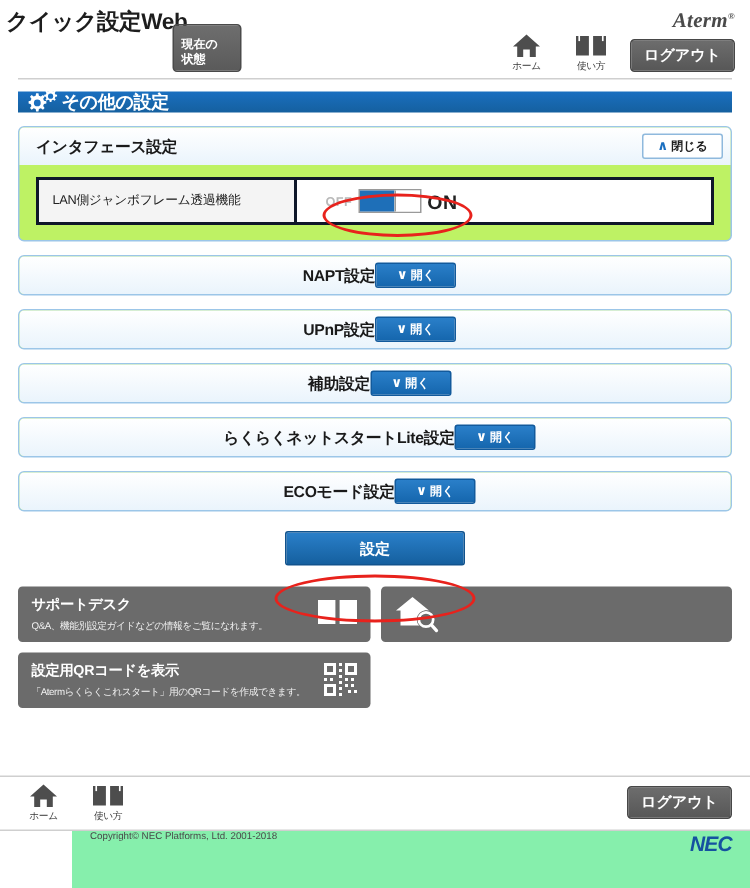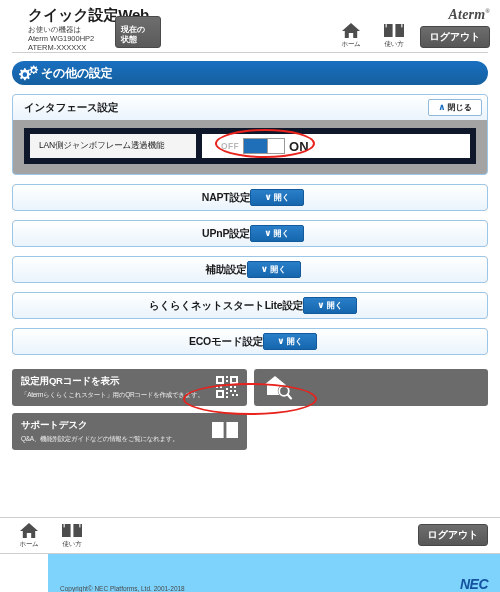--- a/index.html
+++ b/index.html
@@ -15,21 +15,21 @@
     background: #ffffff;
     color: #222;
     font-size: 11px;
     position: relative;
   }
 
   
   .page-header {
     position: relative;
     height: 52px;
-    padding: 6px 10px 0 28px;
+    padding: 6px 10px 0 4px;
     background: #ffffff;
   }
   .brand-title {
     font-size: 15px;
     font-weight: bold;
     letter-spacing: -0.2px;
     color: #1d1d1d;
     line-height: 17px;
   }
   .device-info {
@@ -106,43 +106,43 @@
 
   .header-rule {
     height: 1px;
     background: #cfcfcf;
     margin: 0 12px;
   }
 
   
   .section-bar {
     margin: 8px 12px 0 12px;
-    height: 24px;
+    height: 14px;
     background: linear-gradient(#1a6fc0, #15609f);
-    border-radius: 12px;
+    border-radius: 0;
     display: flex;
     align-items: center;
     padding-left: 7px;
     color: #fff;
   }
   .section-bar .title-text {
     font-size: 12px;
     font-weight: bold;
     letter-spacing: -0.2px;
     margin-left: 2px;
   }
 
   
   .content-area { padding: 0 12px; }
 
   .panel {
     margin-top: 9px;
     border: 1px solid #9cc6e8;
     border-radius: 4px;
-    background: #a3a3a3;
+    background: #bef264;
   }
   .panel-head {
     height: 25px;
     display: flex;
     align-items: center;
     justify-content: space-between;
     padding: 0 5px 0 11px;
     background: linear-gradient(#ffffff, #eaf4fc);
     border-radius: 3px 3px 0 0;
   }
@@ -181,21 +181,21 @@
 
   .panel-body { padding: 8px 11px 10px 11px; }
 
   
   .settings-table {
     width: 100%;
     border-collapse: collapse;
     border: 1px solid #c9c9c9;
   }
   .settings-table td {
-    border: 6px solid #0f172a;
+    border: 2px solid #0f172a;
     height: 30px;
     vertical-align: middle;
   }
   .settings-table td.label-cell {
     width: 172px;
     background: #f4f4f4;
     padding-left: 9px;
     font-size: 8.5px;
     color: #222;
     letter-spacing: -0.2px;
@@ -308,46 +308,41 @@
     align-items: center;
     padding: 0 12px;
   }
   .footer-nav { display: flex; gap: 9px; }
   .footer-spacer { flex: 1; }
 
   .copyright-bar {
     position: absolute;
     left: 0; right: 0; bottom: 0;
     height: 38px;
-    background: #7dd3fc;
-    display: flex;
-    align-items: flex-end;
+    background: #86efac;
+    display: flex;
+    align-items: flex-start;
     justify-content: space-between;
     padding: 0 12px;
     margin-left: 48px;
   }
   .copyright-text { font-size: 6.5px; color: #4a4a4a; }
   .nec-logo {
     font-size: 14px;
     font-weight: bold;
     font-style: italic;
     color: #1552a0;
     letter-spacing: -0.5px;
   }
 </style>
 </head>
 <body>
 
 <div class="page-header">
   <div class="brand-title">クイック設定Web</div>
-  <div class="device-info">
-    <div>お使いの機器は</div>
-    <div>Aterm WG1900HP2</div>
-    <div>ATERM-XXXXXX</div>
-  </div>
 
   <button class="status-button">
     <span>現在の</span><br>
     <span>状態</span>
   </button>
 
   <div class="aterm-logo">
     <span>Aterm</span><sup>®</sup>
   </div>
 
@@ -465,27 +460,42 @@
   <div class="panel">
     <div class="panel-head collapsed">
       <span class="panel-title">ECOモード設定</span>
       <div class="toggle-btn open-style">
         <span class="chev">∨</span>
         <span>開く</span>
       </div>
     </div>
   </div>
 
+  <div class="submit-row">
+    <button class="submit-button">設定</button>
+  </div>
 </div>
 
 <div class="annot-ellipse" style="left:215px; top:129px; width:100px; height:29px;"></div>
 <div class="annot-ellipse" style="left:183px; top:383px; width:134px; height:32px;"></div>
 
 <div class="tiles">
   <div class="tiles-col">
+    <div class="tile">
+      <span class="tile-text">
+        <span class="tile-title">サポートデスク</span>
+        <span class="tile-sub">Q&amp;A、機能別設定ガイドなどの情報をご覧になれます。</span>
+      </span>
+      <span class="tile-icon">
+        <svg width="28" height="22" viewBox="0 0 28 22" aria-hidden="true">
+          <path d="M1 3 L12.6 3 L12.6 19 L1 19 Z" fill="#ffffff"></path>
+          <path d="M15.4 3 L27 3 L27 19 L15.4 19 Z" fill="#ffffff"></path>
+        </svg>
+      </span>
+    </div>
     <div class="tile">
       <span class="tile-text">
         <span class="tile-title">設定用QRコードを表示</span>
         <span class="tile-sub">「Atermらくらくこれスタート」用のQRコードを作成できます。</span>
       </span>
       <span class="tile-icon">
         <svg width="24" height="24" viewBox="0 0 24 24" aria-hidden="true">
           <g fill="#ffffff">
             <path d="M1 1 h8 v8 h-8 z M3 3 v4 h4 v-4 z"></path>
             <path d="M15 1 h8 v8 h-8 z M17 3 v4 h4 v-4 z"></path>
@@ -501,32 +511,20 @@
             <rect x="15" y="15" width="2" height="2"></rect>
             <rect x="19" y="15" width="2" height="2"></rect>
             <rect x="17" y="19" width="2" height="2"></rect>
             <rect x="21" y="19" width="2" height="2"></rect>
             <rect x="1" y="11" width="2" height="2"></rect>
             <rect x="5" y="11" width="2" height="2"></rect>
           </g>
         </svg>
       </span>
     </div>
-    <div class="tile">
-      <span class="tile-text">
-        <span class="tile-title">サポートデスク</span>
-        <span class="tile-sub">Q&amp;A、機能別設定ガイドなどの情報をご覧になれます。</span>
-      </span>
-      <span class="tile-icon">
-        <svg width="28" height="22" viewBox="0 0 28 22" aria-hidden="true">
-          <path d="M1 3 L12.6 3 L12.6 19 L1 19 Z" fill="#ffffff"></path>
-          <path d="M15.4 3 L27 3 L27 19 L15.4 19 Z" fill="#ffffff"></path>
-        </svg>
-      </span>
-    </div>
   </div>
   <div class="tiles-col">
     <div class="tile">
       <span class="tile-icon">
         <svg width="30" height="26" viewBox="0 0 30 26" aria-hidden="true">
           <path d="M12 1 L23 10 L20 10 L20 20 L4 20 L4 10 L1 10 Z" fill="#ffffff"></path>
           <circle cx="21" cy="16" r="6.2" fill="#6b6b6b"></circle>
           <circle cx="21" cy="16" r="4.8" fill="none" stroke="#ffffff" stroke-width="1.8"></circle>
           <line x1="24.6" y1="19.6" x2="28" y2="23.4" stroke="#ffffff" stroke-width="2.2" stroke-linecap="round"></line>
         </svg>

